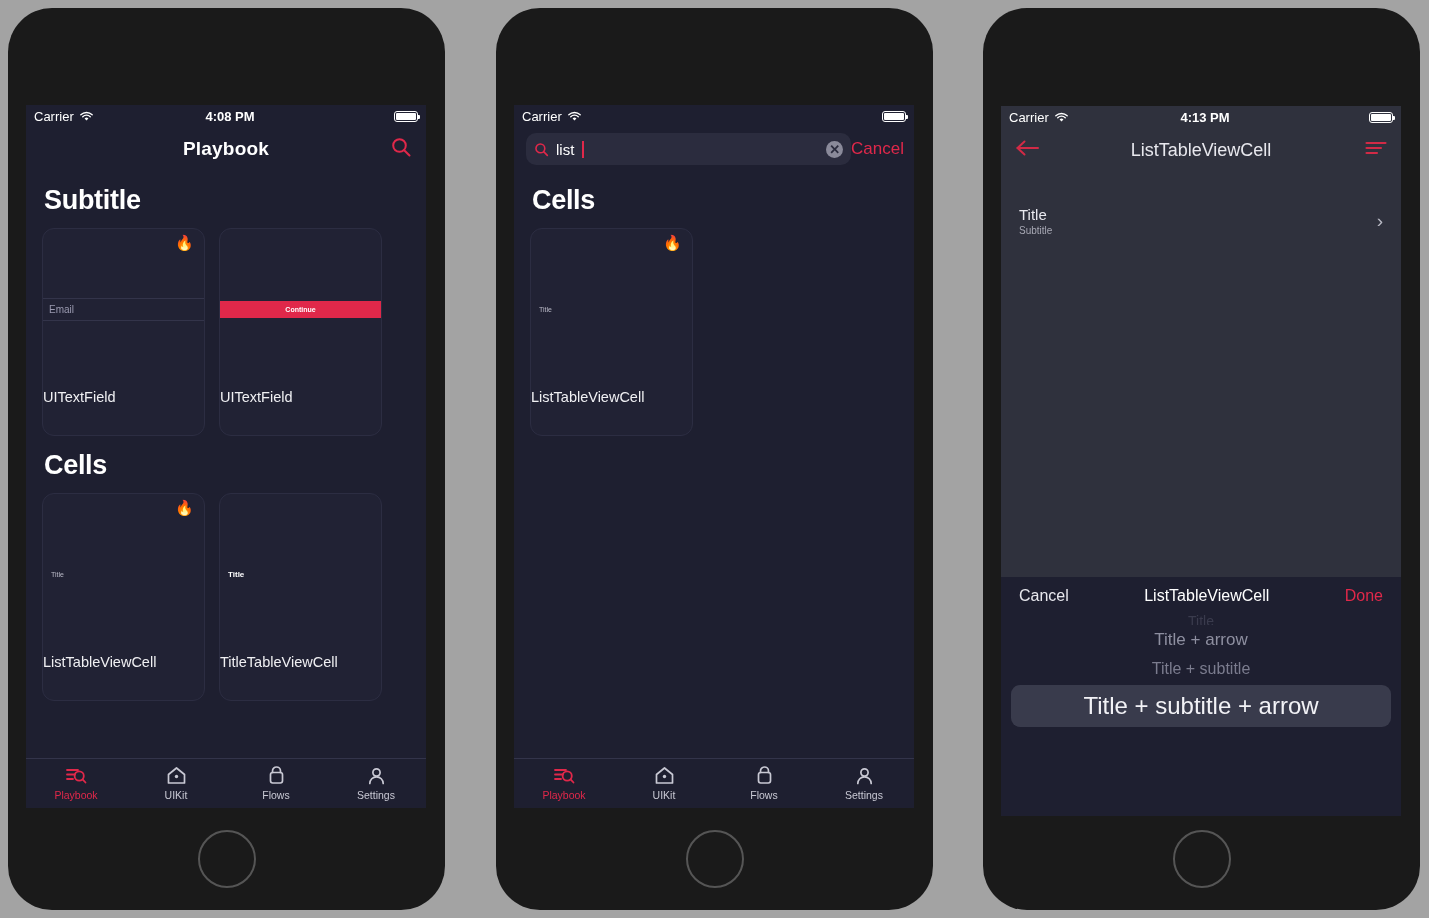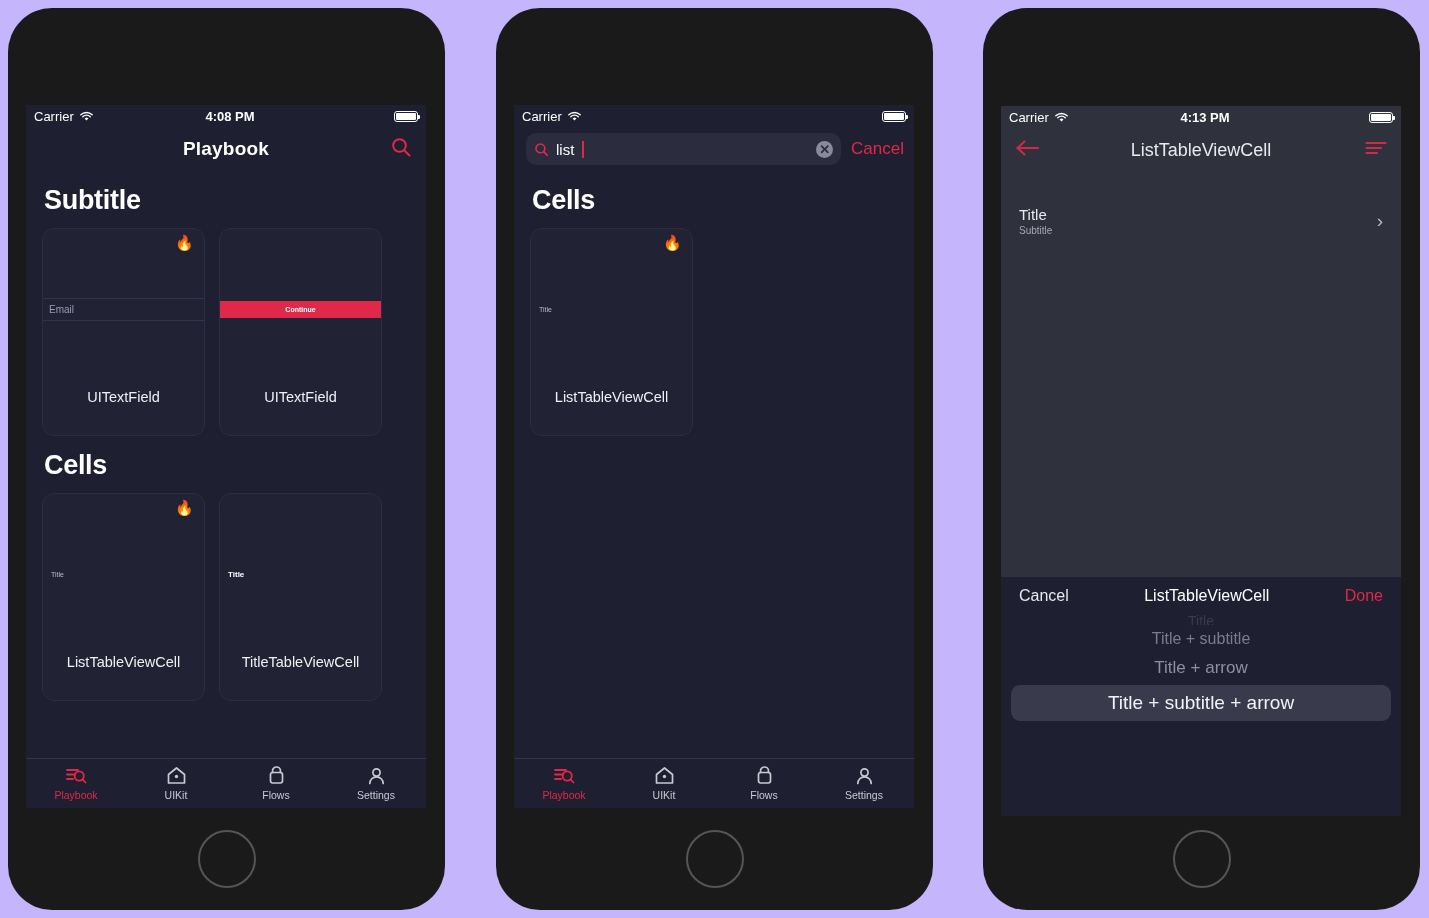--- a/index.html
+++ b/index.html
@@ -2,21 +2,21 @@
 <html><head>
 <meta charset="utf-8">
 <style>
   * { box-sizing: border-box; margin: 0; padding: 0; }
   html, body {
     width: 1429px; height: 918px;
     background: #000;
     font-family: "Liberation Sans", sans-serif;
     overflow: hidden;
   }
-  .stage { position: relative; width: 1429px; height: 918px; background: #c4b5fd; }
+  .stage { position: relative; width: 1429px; height: 918px; background: #a3a3a3; }
 
   
   .device {
     position: absolute;
     top: 8px;
     width: 437px;
     height: 902px;
     background: #1a1a1a;
     border-radius: 44px;
   }
@@ -92,21 +92,21 @@
     border: 1px solid #2c2d42;
     border-radius: 12px;
     display: flex; flex-direction: column;
   }
   .card-flame {
     position: absolute; right: 10px; top: 6px;
     font-size: 15px; line-height: 1;
   }
   .card-preview { flex: 1; position: relative; display: flex; flex-direction: column; justify-content: center; }
   .card-label {
-    text-align: center; color: #f0f0f3;
+    color: #f0f0f3;
     font-size: 14.5px; padding-bottom: 30px;
   }
   
   .mini-textfield {
     border-top: 1px solid #33344a; border-bottom: 1px solid #33344a;
     padding: 5px 6px; font-size: 10px; color: #9a9ab0;
   }
   .mini-button {
     background: #e0284a; color: #fff;
     font-size: 7px; text-align: center;
@@ -121,21 +121,21 @@
     display: flex; background: #1e1f30;
   }
   .tab {
     flex: 1; display: flex; flex-direction: column;
     align-items: center; justify-content: center; gap: 3px;
   }
   .tab-label { font-size: 10.5px; color: #c9c9d4; }
   .tab.active .tab-label { color: #e0284a; }
 
   
-  .searchrow { display: flex; align-items: center; padding: 6px 10px 6px 12px; gap: 10px; height: 44px; }
+  .searchrow { display: flex; align-items: center; padding: 6px 10px 6px 12px; height: 44px; }
   .searchfield {
     flex: 1; height: 32px; background: #2b2c3e; border-radius: 10px;
     display: flex; align-items: center; padding: 0 8px; gap: 7px;
   }
   .search-text { font-size: 15px; color: #fff; position: relative; }
   .caret {
     display: inline-block; width: 2px; height: 17px;
     background: #e0284a; vertical-align: -3px; margin-left: 1px;
   }
   .clear-btn {
@@ -175,21 +175,21 @@
   .picker-done { font-size: 16px; color: #e0284a; }
   .picker-wheel { position: relative; padding: 0 10px; }
   .picker-item {
     text-align: center; font-size: 17px;
     color: #8e8fa0; padding: 5px 0;
   }
   .picker-item.far { color: #3a3b4d; font-size: 14px; padding: 0; height: 12px; overflow: hidden; }
   .picker-item.near { color: #7b7c8e; font-size: 16px; }
   .picker-item.selected {
     background: #393b4c; border-radius: 9px;
-    color: #f2f2f6; font-size: 19px; padding: 7px 0;
+    color: #f2f2f6; font-size: 24px; padding: 7px 0;
     margin: 2px 0;
   }
 </style>
 </head>
 <body>
 
 <div class="stage">
 
   <div class="device" id="device-1">
     <div class="screen">
@@ -435,22 +435,22 @@
         </div>
 
         <div class="picker">
           <div class="picker-toolbar">
             <span class="picker-cancel">Cancel</span>
             <span class="picker-title">ListTableViewCell</span>
             <span class="picker-done">Done</span>
           </div>
           <div class="picker-wheel">
             <div class="picker-item far">Title</div>
+            <div class="picker-item">Title + arrow</div>
             <div class="picker-item near">Title + subtitle</div>
-            <div class="picker-item">Title + arrow</div>
             <div class="picker-item selected">Title + subtitle + arrow</div>
           </div>
         </div>
 
       </div>
     </div>
     <div class="home-btn"></div>
   </div>
 
 </div>

